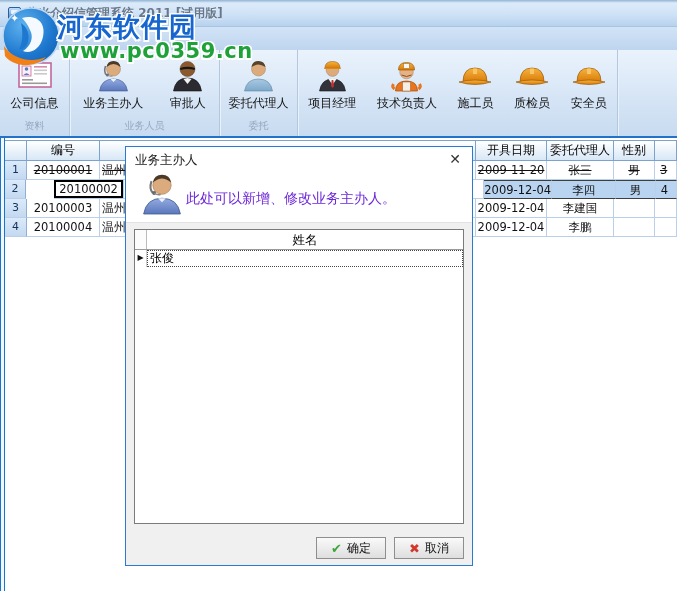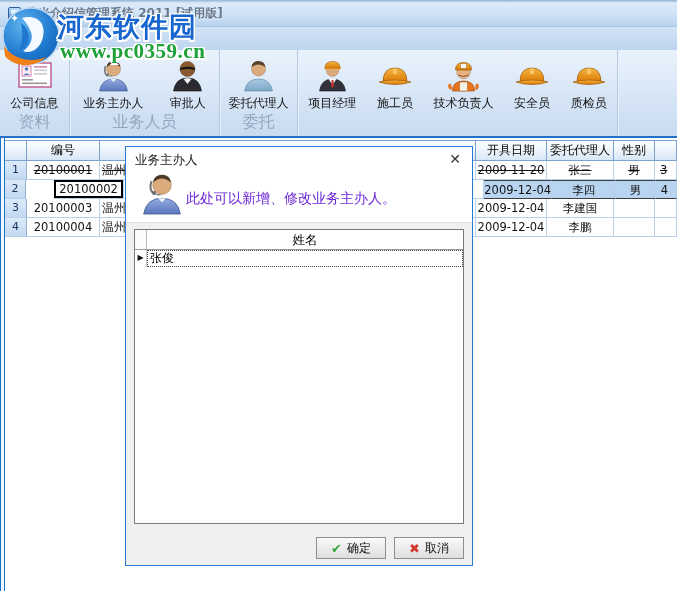--- a/index.html
+++ b/index.html
@@ -28,21 +28,21 @@
     background:linear-gradient(#7fb0e8,#4a86cc); border:1px solid #2e5f9e; border-radius:3px;
     color:#fff; font-size:8px; text-align:center; line-height:16px; }
 
   
   .ribbon { position:absolute; left:0; top:50px; width:677px; height:88px;
     background:linear-gradient(#eaf3fc,#d6e5f6 55%,#c8dbf0 100%);
     border-bottom:2px solid #2472c8; display:flex; }
   .rgroup { position:relative; height:100%; border-right:1px solid #b3c7df;
     box-shadow:1px 0 0 #e9f1fa; display:flex; align-items:flex-start; justify-content:center; }
   .rgroup-label { position:absolute; left:0; right:0; bottom:3px; text-align:center;
-    font-size:16px; color:#95a7bf; }
+    font-size:10px; color:#95a7bf; }
   .rbtns { display:flex; justify-content:space-around; width:100%; padding-top:5px; }
   .rbtn { display:flex; flex-direction:column; align-items:center; gap:2px; padding:2px 4px;
     cursor:default; }
   .rbtn .ico { width:36px; height:36px; display:flex; align-items:center; justify-content:center; }
   .rbtn .lbl { font-size:12px; color:#141414; white-space:nowrap; }
 
   
   .workspace { position:absolute; left:0; top:138px; width:677px; height:453px; background:#fff; }
   .left-border { position:absolute; left:0; top:0; width:5px; height:453px;
     background:linear-gradient(90deg,#1b74cc 0 1px,#f2f7fc 1px 4px,#1b74cc 4px 5px); }
@@ -96,21 +96,21 @@
   
   .watermark { position:absolute; left:0; top:0; z-index:50; pointer-events:none; }
   .wm-logo { position:absolute; left:0; top:6px; }
   .wm-name { position:absolute; left:57px; top:9px; font-size:27px; font-weight:bold;
     color:#1766cf; letter-spacing:1px; white-space:nowrap;
     text-shadow:-1.5px -1.5px 0 #fff,1.5px -1.5px 0 #fff,-1.5px 1.5px 0 #fff,1.5px 1.5px 0 #fff,
       0 -1.5px 0 #fff,0 1.5px 0 #fff,-1.5px 0 0 #fff,1.5px 0 0 #fff; }
   .wm-url { position:absolute; left:60px; top:39px; font-size:21px; font-weight:bold;
     color:#1da138; letter-spacing:0.5px; white-space:nowrap;
     text-shadow:-1.5px -1.5px 0 #fff,1.5px -1.5px 0 #fff,-1.5px 1.5px 0 #fff,1.5px 1.5px 0 #fff,
-      0 -1.5px 0 #fff,0 1.5px 0 #fff,-1.5px 0 0 #fff,1.5px 0 0 #fff;font-family:Liberation Serif, serif; }
+      0 -1.5px 0 #fff,0 1.5px 0 #fff,-1.5px 0 0 #fff,1.5px 0 0 #fff; }
 </style>
 </head>
 <body>
 
 <svg width="0" height="0" style="position:absolute">
   <defs>
     <linearGradient id="gBlueShirt" x1="0" y1="0" x2="0" y2="1">
       <stop offset="0" stop-color="#92abe0"></stop>
         <stop offset="1" stop-color="#5b77bd"></stop>
     </linearGradient>
@@ -236,56 +236,56 @@
               <path d="M15.2,22 L16.8,22 L17.6,28 L16,30 L14.4,28 Z" fill="#c03030"></path>
               <circle cx="16" cy="12" r="6.4" fill="#dcab7d" stroke="#a8805a" stroke-width="0.5"></circle>
               <path d="M8.5,10 Q8.5,3.5 16,3.5 Q23.5,3.5 23.5,10 Z" fill="url(#gHat)" stroke="#9c5a06" stroke-width="0.6"></path>
               <rect x="7.5" y="9.5" width="17" height="1.6" rx="0.8" fill="#e08a10"></rect>
             </svg>
           </span>
           <span class="lbl">项目经理</span>
         </div>
         <div class="rbtn">
           <span class="ico">
-            <svg width="36" height="28" viewBox="0 0 36 26">
-                <use href="#hardHat"></use>
-              </svg>
-          </span>
-          <span class="lbl">施工员</span>
-        </div>
-        <div class="rbtn">
-          <span class="ico">
             <svg width="33" height="34" viewBox="0 0 32 34">
               <path d="M5,33 Q5,23 16,23 Q27,23 27,33 Z" fill="#e8751e" stroke="#a84e08" stroke-width="0.7"></path>
               <rect x="12" y="24" width="8" height="9" fill="#f5f0e6"></rect>
               <rect x="12" y="24" width="8" height="9" fill="none" stroke="#a84e08" stroke-width="0.5"></rect>
               <circle cx="16" cy="14" r="6.8" fill="#e8b184" stroke="#a8805a" stroke-width="0.5"></circle>
               <path d="M11,17 Q16,20 21,17" stroke="#7a5230" stroke-width="1" fill="none"></path>
               <path d="M8,12 Q8,4.5 16,4.5 Q24,4.5 24,12 Z" fill="url(#gHat)" stroke="#9c5a06" stroke-width="0.7"></path>
               <rect x="13" y="5.5" width="6" height="5" fill="#f6f6f6" stroke="#b07008" stroke-width="0.6"></rect>
               <path d="M3,26 Q1,29 4,31 M29,26 Q31,29 28,31" stroke="#e8751e" stroke-width="3" fill="none"></path>
             </svg>
           </span>
           <span class="lbl">技术负责人</span>
         </div>
         <div class="rbtn">
           <span class="ico">
             <svg width="36" height="28" viewBox="0 0 36 26">
                 <use href="#hardHat"></use>
               </svg>
           </span>
-          <span class="lbl">安全员</span>
+          <span class="lbl">施工员</span>
         </div>
         <div class="rbtn">
           <span class="ico">
             <svg width="36" height="28" viewBox="0 0 36 26">
                 <use href="#hardHat"></use>
               </svg>
           </span>
           <span class="lbl">质检员</span>
+        </div>
+        <div class="rbtn">
+          <span class="ico">
+            <svg width="36" height="28" viewBox="0 0 36 26">
+                <use href="#hardHat"></use>
+              </svg>
+          </span>
+          <span class="lbl">安全员</span>
         </div>
       </div>
     </div>
     <div class="rgroup" style="flex:1; border-right:none"></div>
   </div>
 
   <div class="workspace">
     <div class="left-border"></div>
     <div class="grid">
       <div class="g-hdr">

